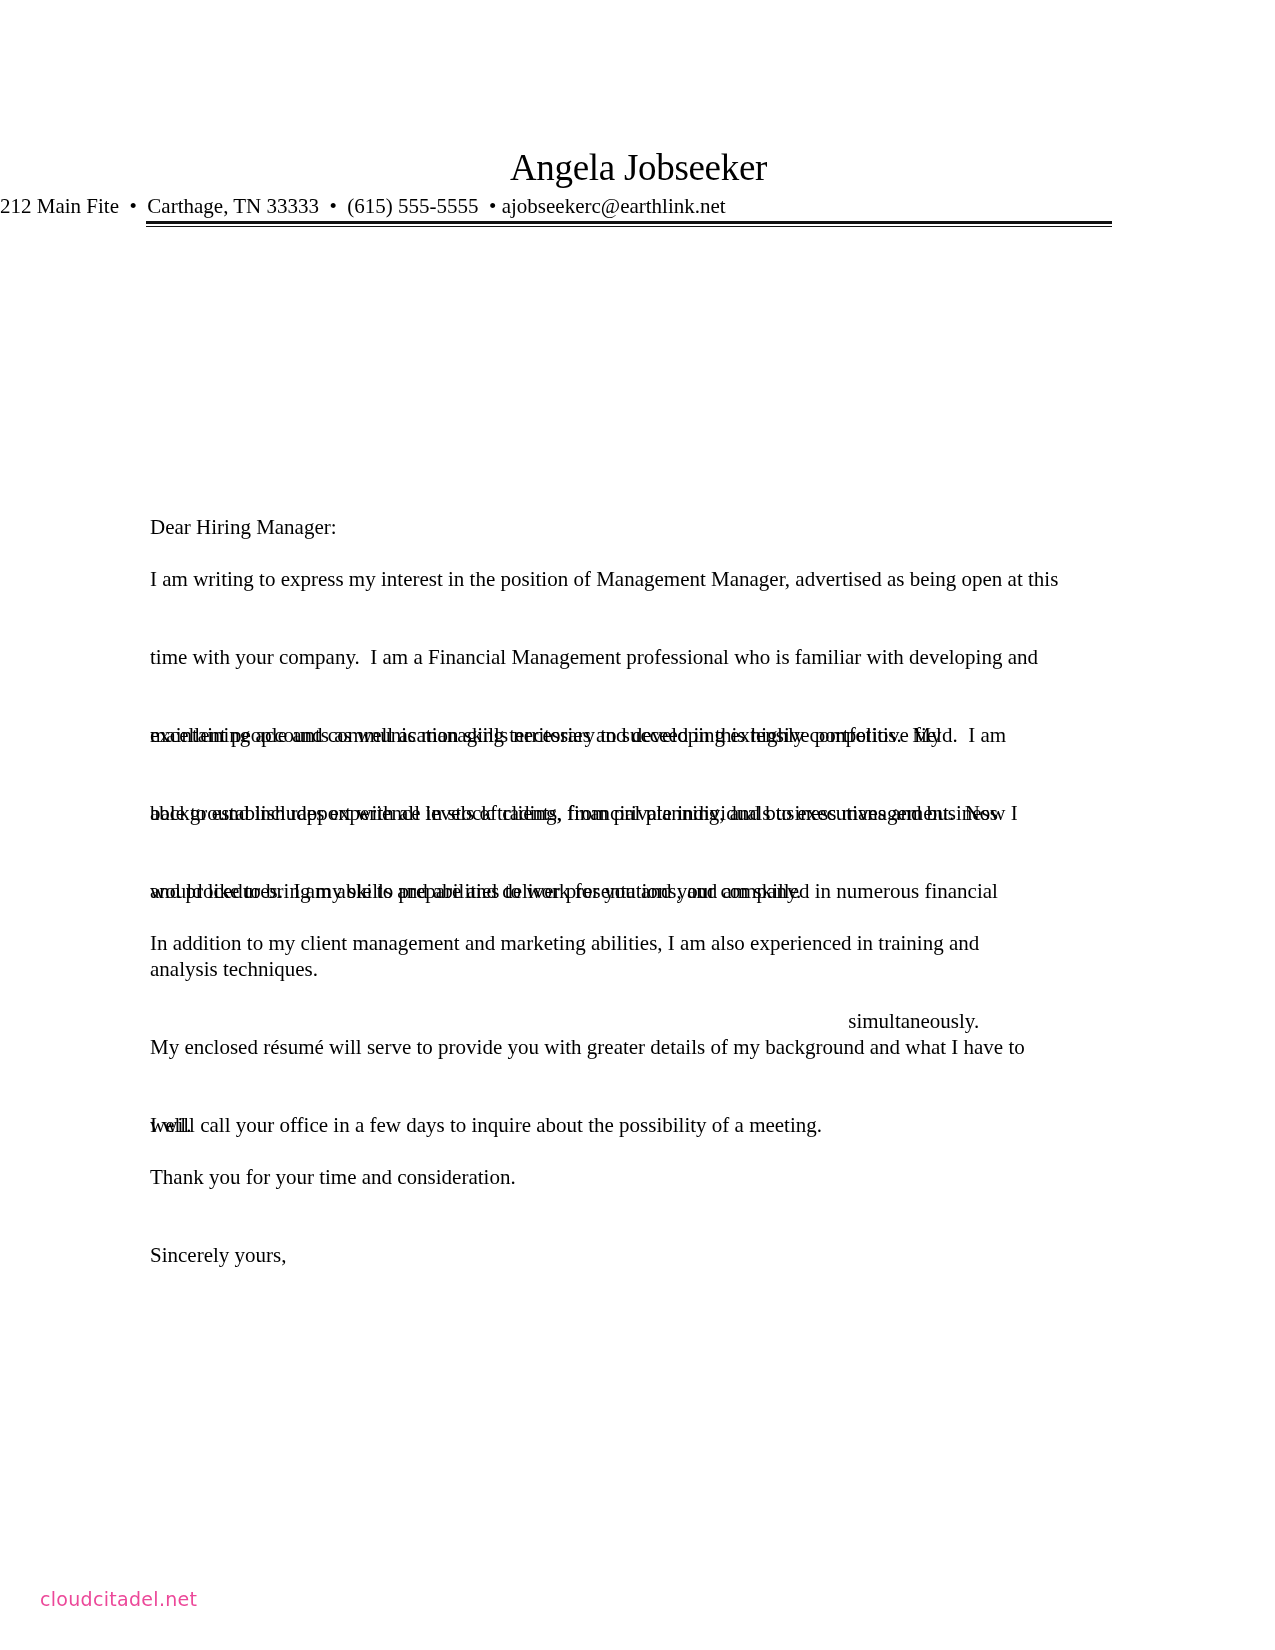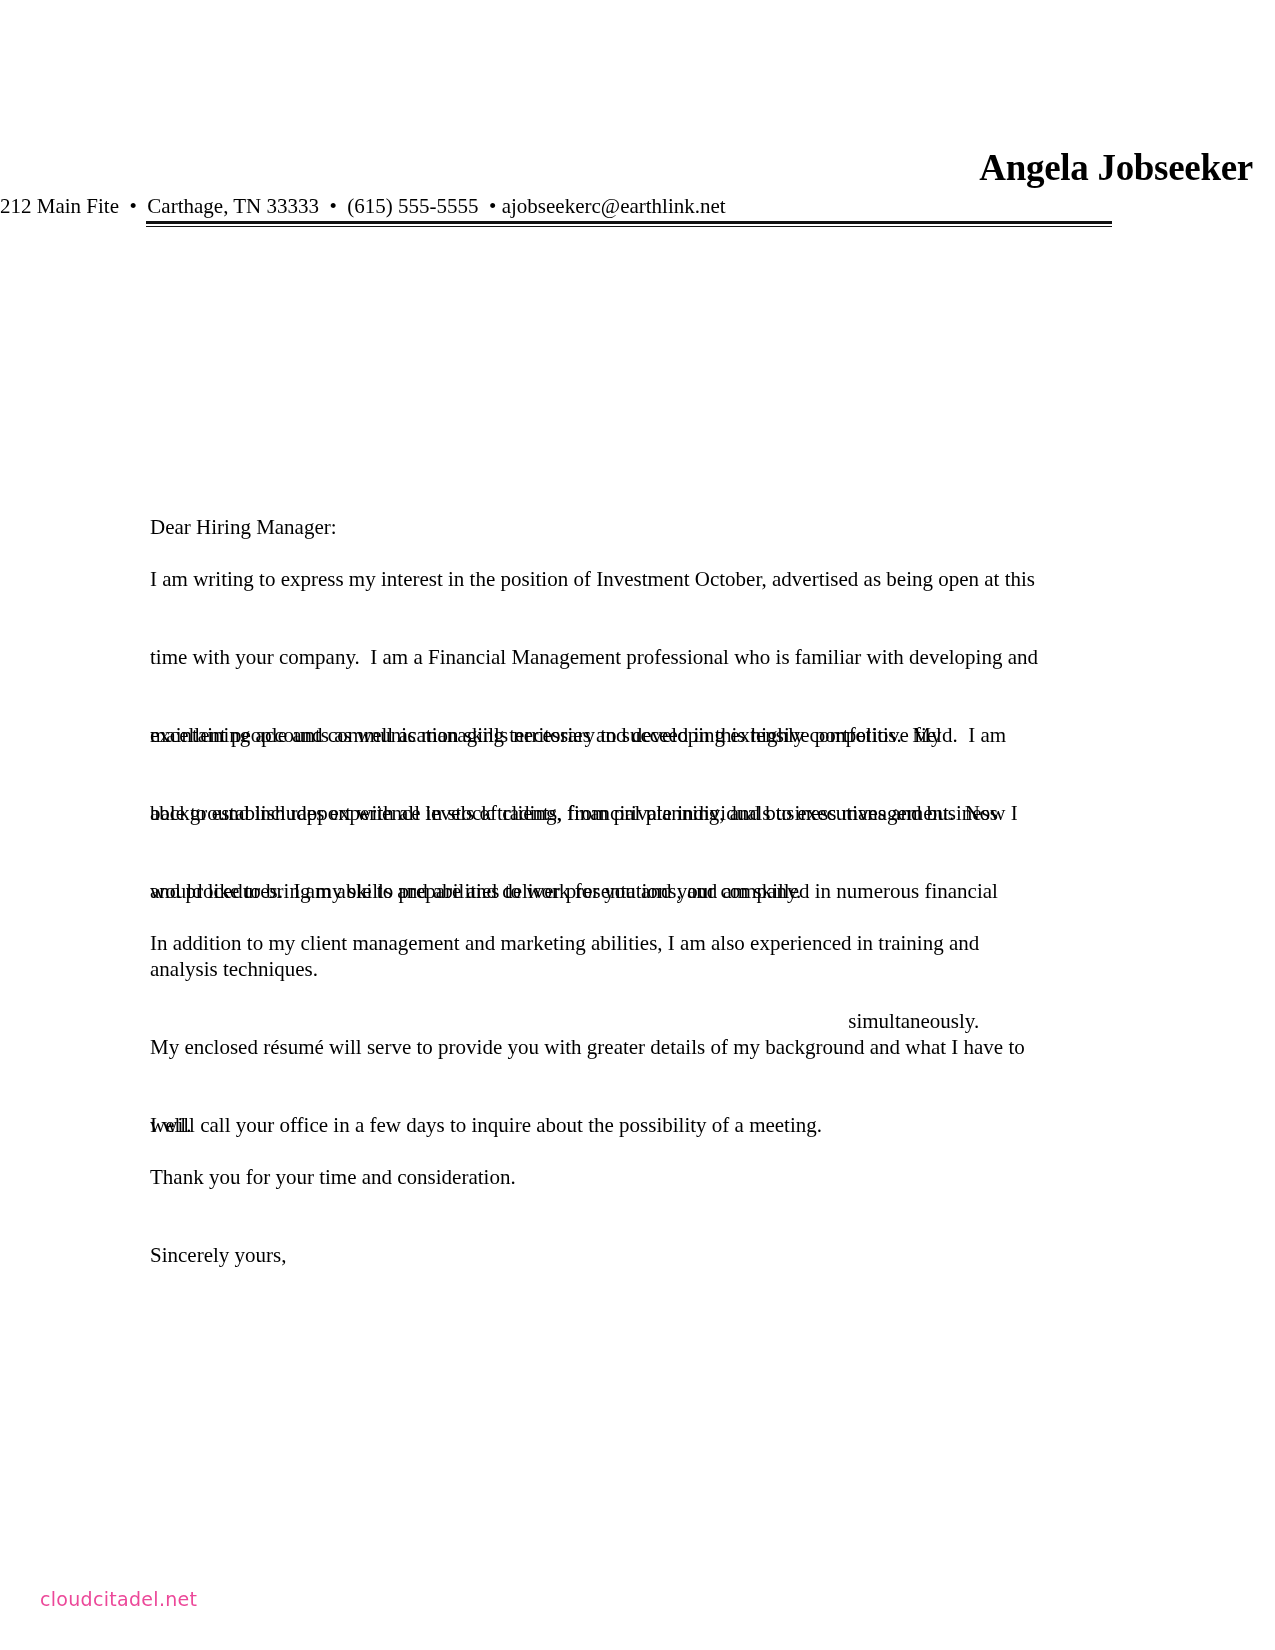--- a/index.html
+++ b/index.html
@@ -1,18 +1,18 @@
 <!DOCTYPE html>
 <html><head>
   <meta charset="utf-8">
   <style>
     html, body { margin: 0; padding: 0; background: #ffffff; }
     body { width: 1275px; height: 1650px; position: relative; overflow: hidden; color: #000; }
     .page { position: absolute; left: 0; top: 0; width: 1275px; height: 1650px; font-family: "Liberation Serif", "DejaVu Serif", serif; }
-    .name { position: absolute; left: 8px; width: 1245px; top: 148px; text-align: right; font-size: 37px; font-weight: bold; line-height: 40px; letter-spacing: -0.3px; }
+    .name { position: absolute; left: 16px; width: 1245px; top: 148px; text-align: center; font-size: 37px; font-weight: normal; line-height: 40px; letter-spacing: -0.3px; }
     .contact { position: absolute; left: 0; width: 1275px; top: 194px; text-align: left; font-size: 21px; line-height: 24px; white-space: pre; }
     .rule-thick { position: absolute; left: 146px; width: 966px; top: 221px; height: 3px; background: #111; }
     .rule-thin { position: absolute; left: 146px; width: 966px; top: 226px; height: 1px; background: #111; }
     .block { position: absolute; left: 150px; font-size: 21px; line-height: 26px; white-space: pre; }
     .line { display: block; height: 26px; }
     .watermark { position: absolute; left: 40px; top: 1588px; font-family: "DejaVu Sans", sans-serif; font-size: 19px; color: #ec4899; letter-spacing: 0.3px; }
   </style>
 </head>
 <body>
 
@@ -22,21 +22,21 @@
   <div class="contact">212 Main Fite  •  Carthage, TN 33333  •  (615) 555-5555  • ajobseekerc@earthlink.net</div>
   <div class="rule-thick"></div>
   <div class="rule-thin"></div>
 
 
   <div class="block" style="top:462px;">
     <span class="line">Dear Hiring Manager:</span>
   </div>
 
   <div class="block" style="top:514px;">
-    <span class="line">I am writing to express my interest in the position of Investment October, advertised as being open at this</span>
+    <span class="line">I am writing to express my interest in the position of Management Manager, advertised as being open at this</span>
     <span class="line">time with your company.  I am a Financial Management professional who is familiar with developing and</span>
     <span class="line">maintaining accounts as well as managing territories and developing extensive portfolios.  My</span>
     <span class="line">background includes experience in stock trading, financial planning, and business management.  Now I</span>
     <span class="line">would like to bring my skills and abilities to work for you and your company.</span>
   </div>
 
   <div class="block" style="top:670px;">
     <span class="line">excellent people and communication skills necessary to succeed in this highly competitive field.  I am</span>
     <span class="line">able to establish rapport with all levels of clients, from private individuals to executives and business</span>
     <span class="line">and procedures.  I am able to prepare and deliver presentations, and am skilled in numerous financial</span>

